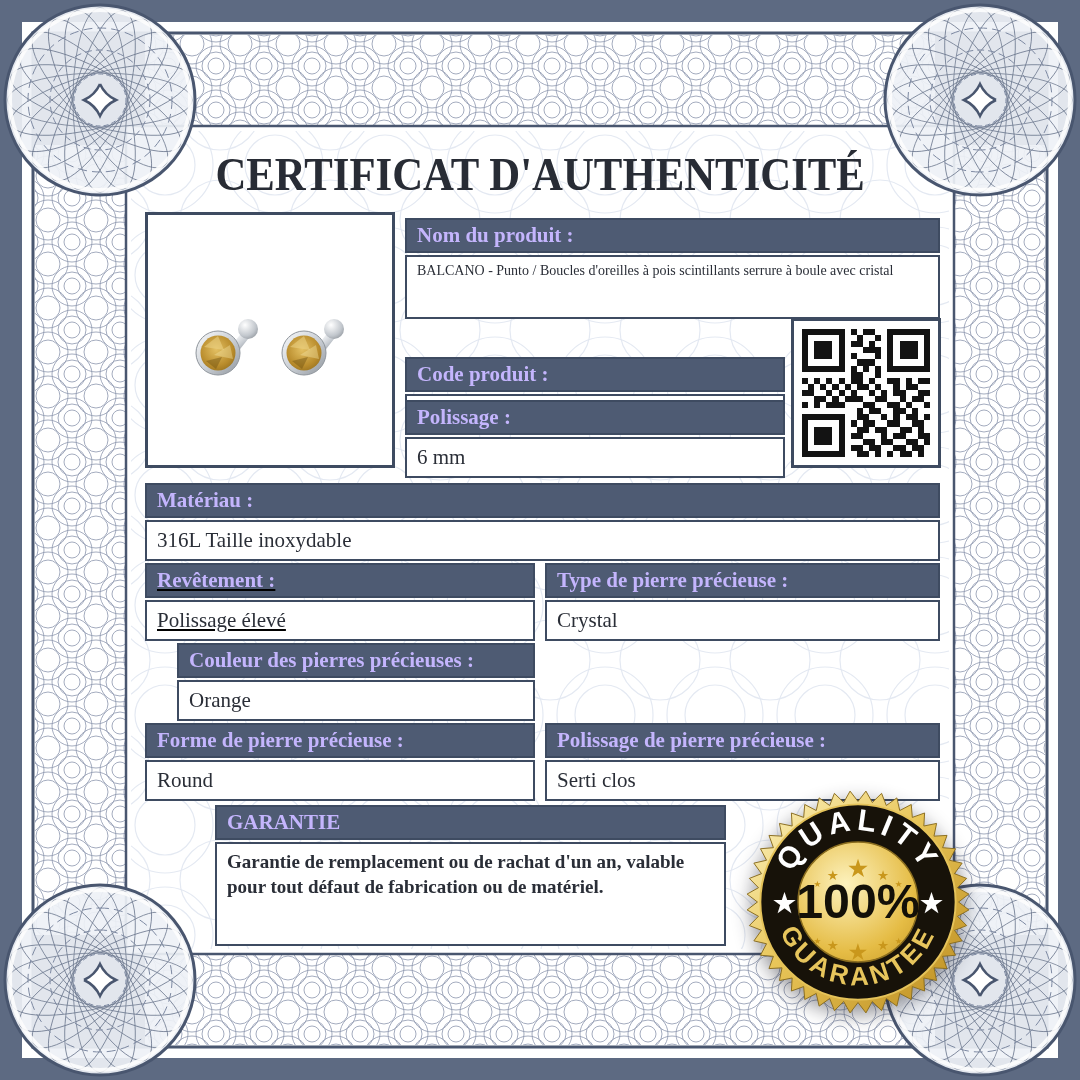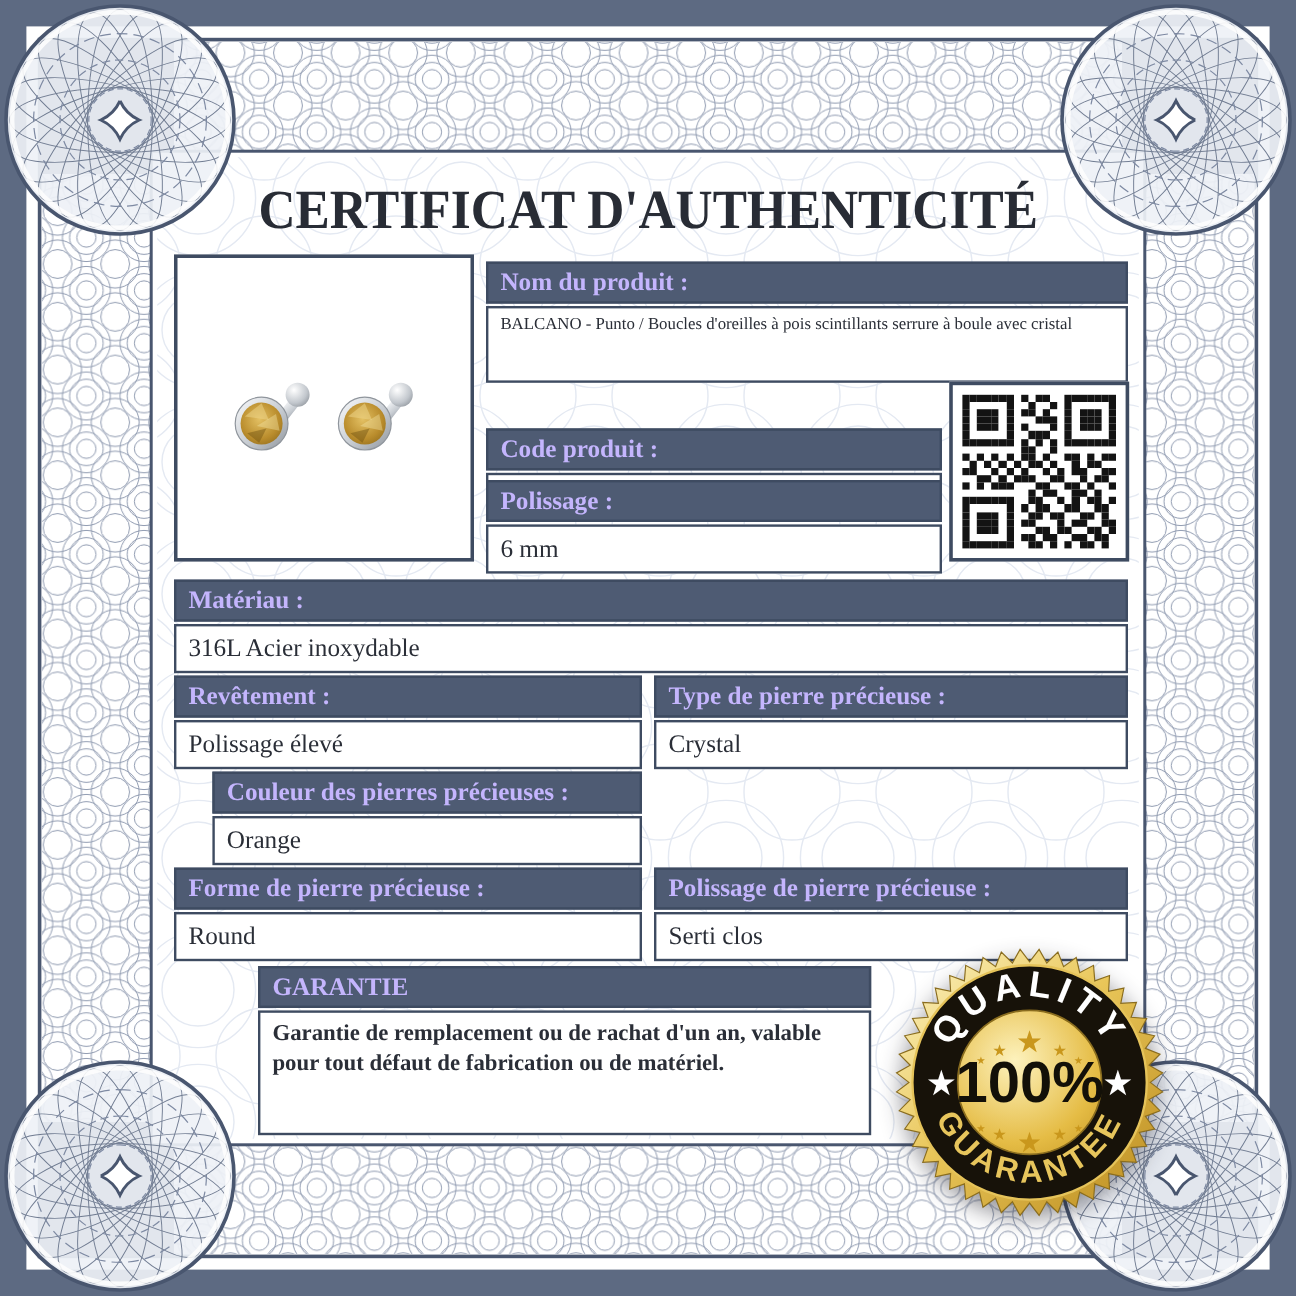--- a/index.html
+++ b/index.html
@@ -611,24 +611,24 @@
           <div class="qm d"></div>
           <div class="qm d"></div>
           <div class="qm"></div>
           <div class="qm d"></div>
           <div class="qm"></div>
         </div>
     </div>
 
     <div class="field" style="left:145px;top:483px;width:795px;">
       <div class="field-label">Matériau :</div>
-      <div class="field-value">316L Acier inoxydable</div>
-    </div>
-
-    <div class="field" style="left:145px;top:563px;width:390px;">
+      <div class="field-value">316L Taille inoxydable</div>
+    </div>
+
+    <div class="field" style="left:145px;top:563px;width:390px;text-decoration:underline;">
       <div class="field-label">Revêtement :</div>
       <div class="field-value">Polissage élevé</div>
     </div>
     <div class="field" style="left:545px;top:563px;width:395px;">
       <div class="field-label">Type de pierre précieuse :</div>
       <div class="field-value">Crystal</div>
     </div>
 
     <div class="field" style="left:145px;top:643px;width:390px;padding-left:32px;">
       <div class="field-label">Couleur des pierres précieuses :</div>

